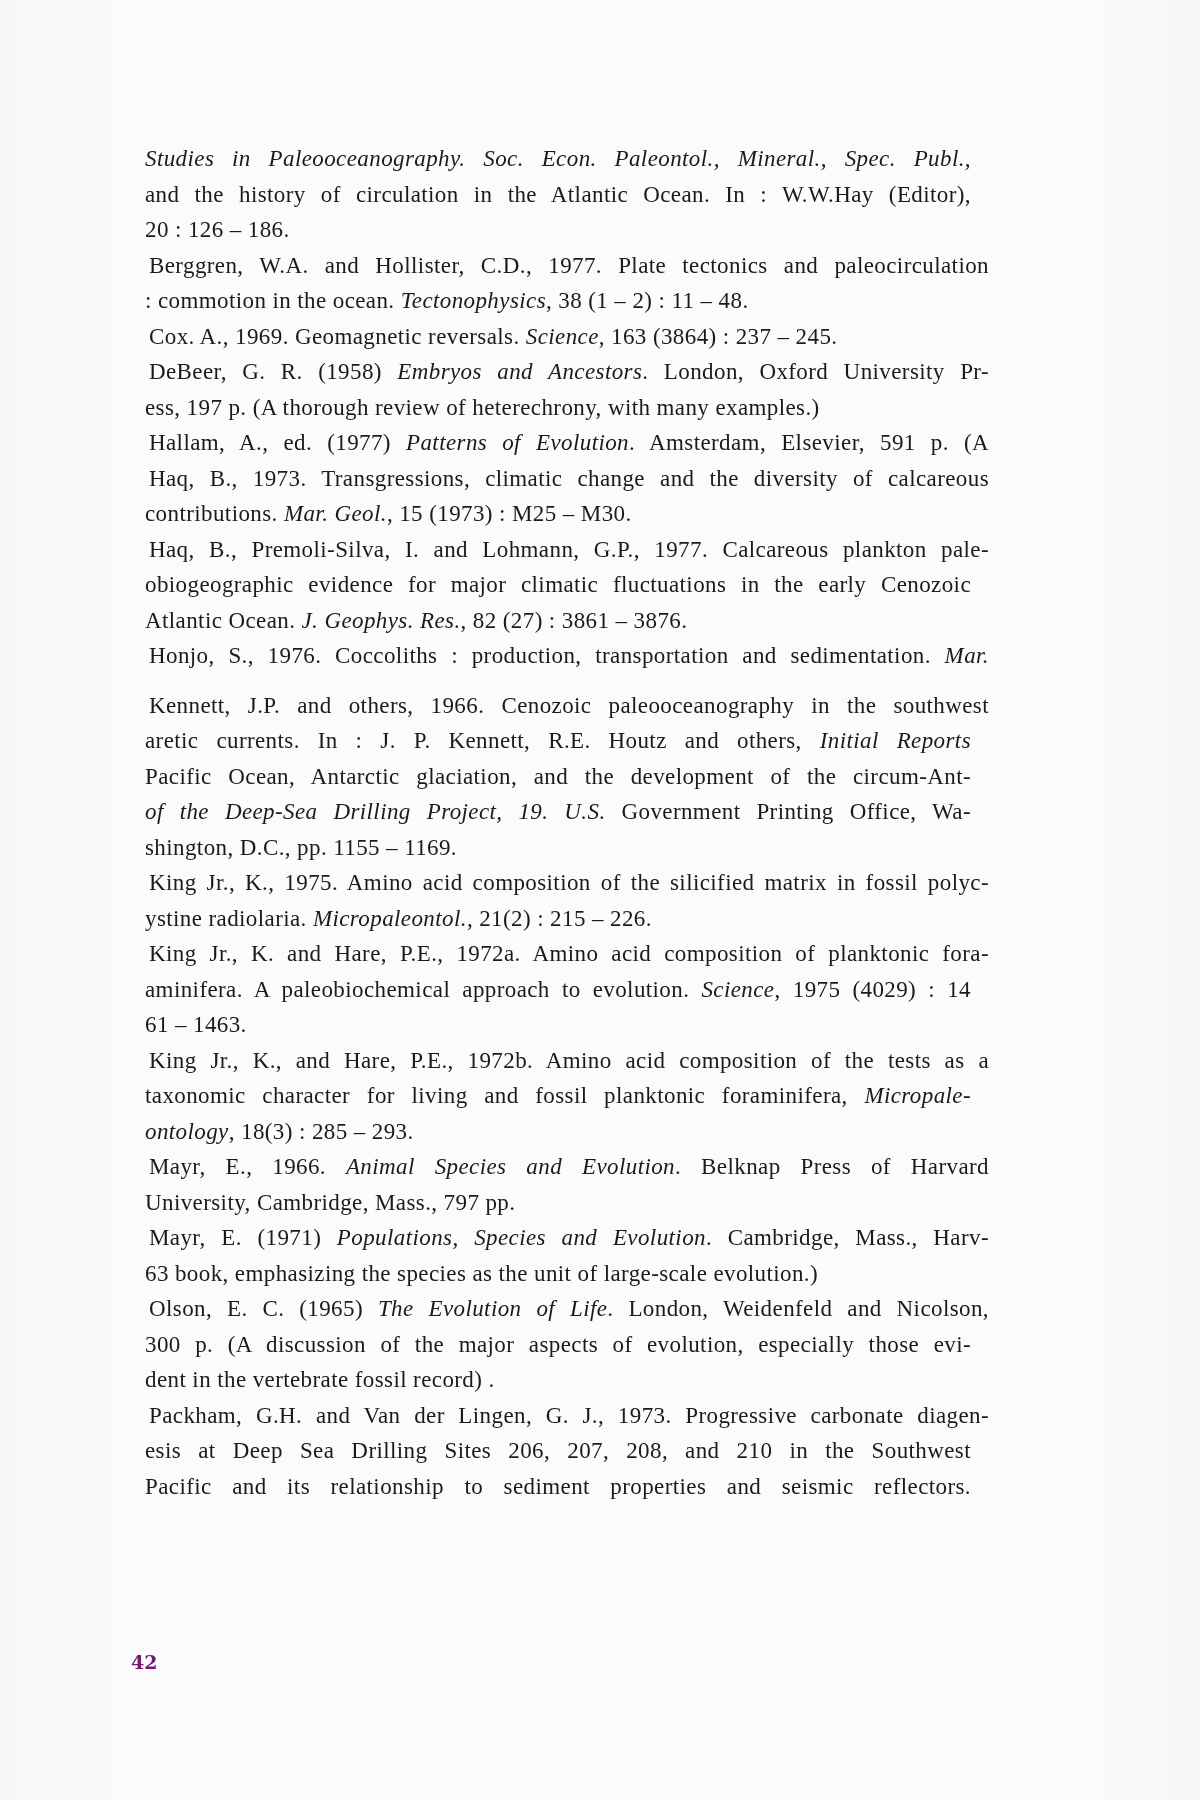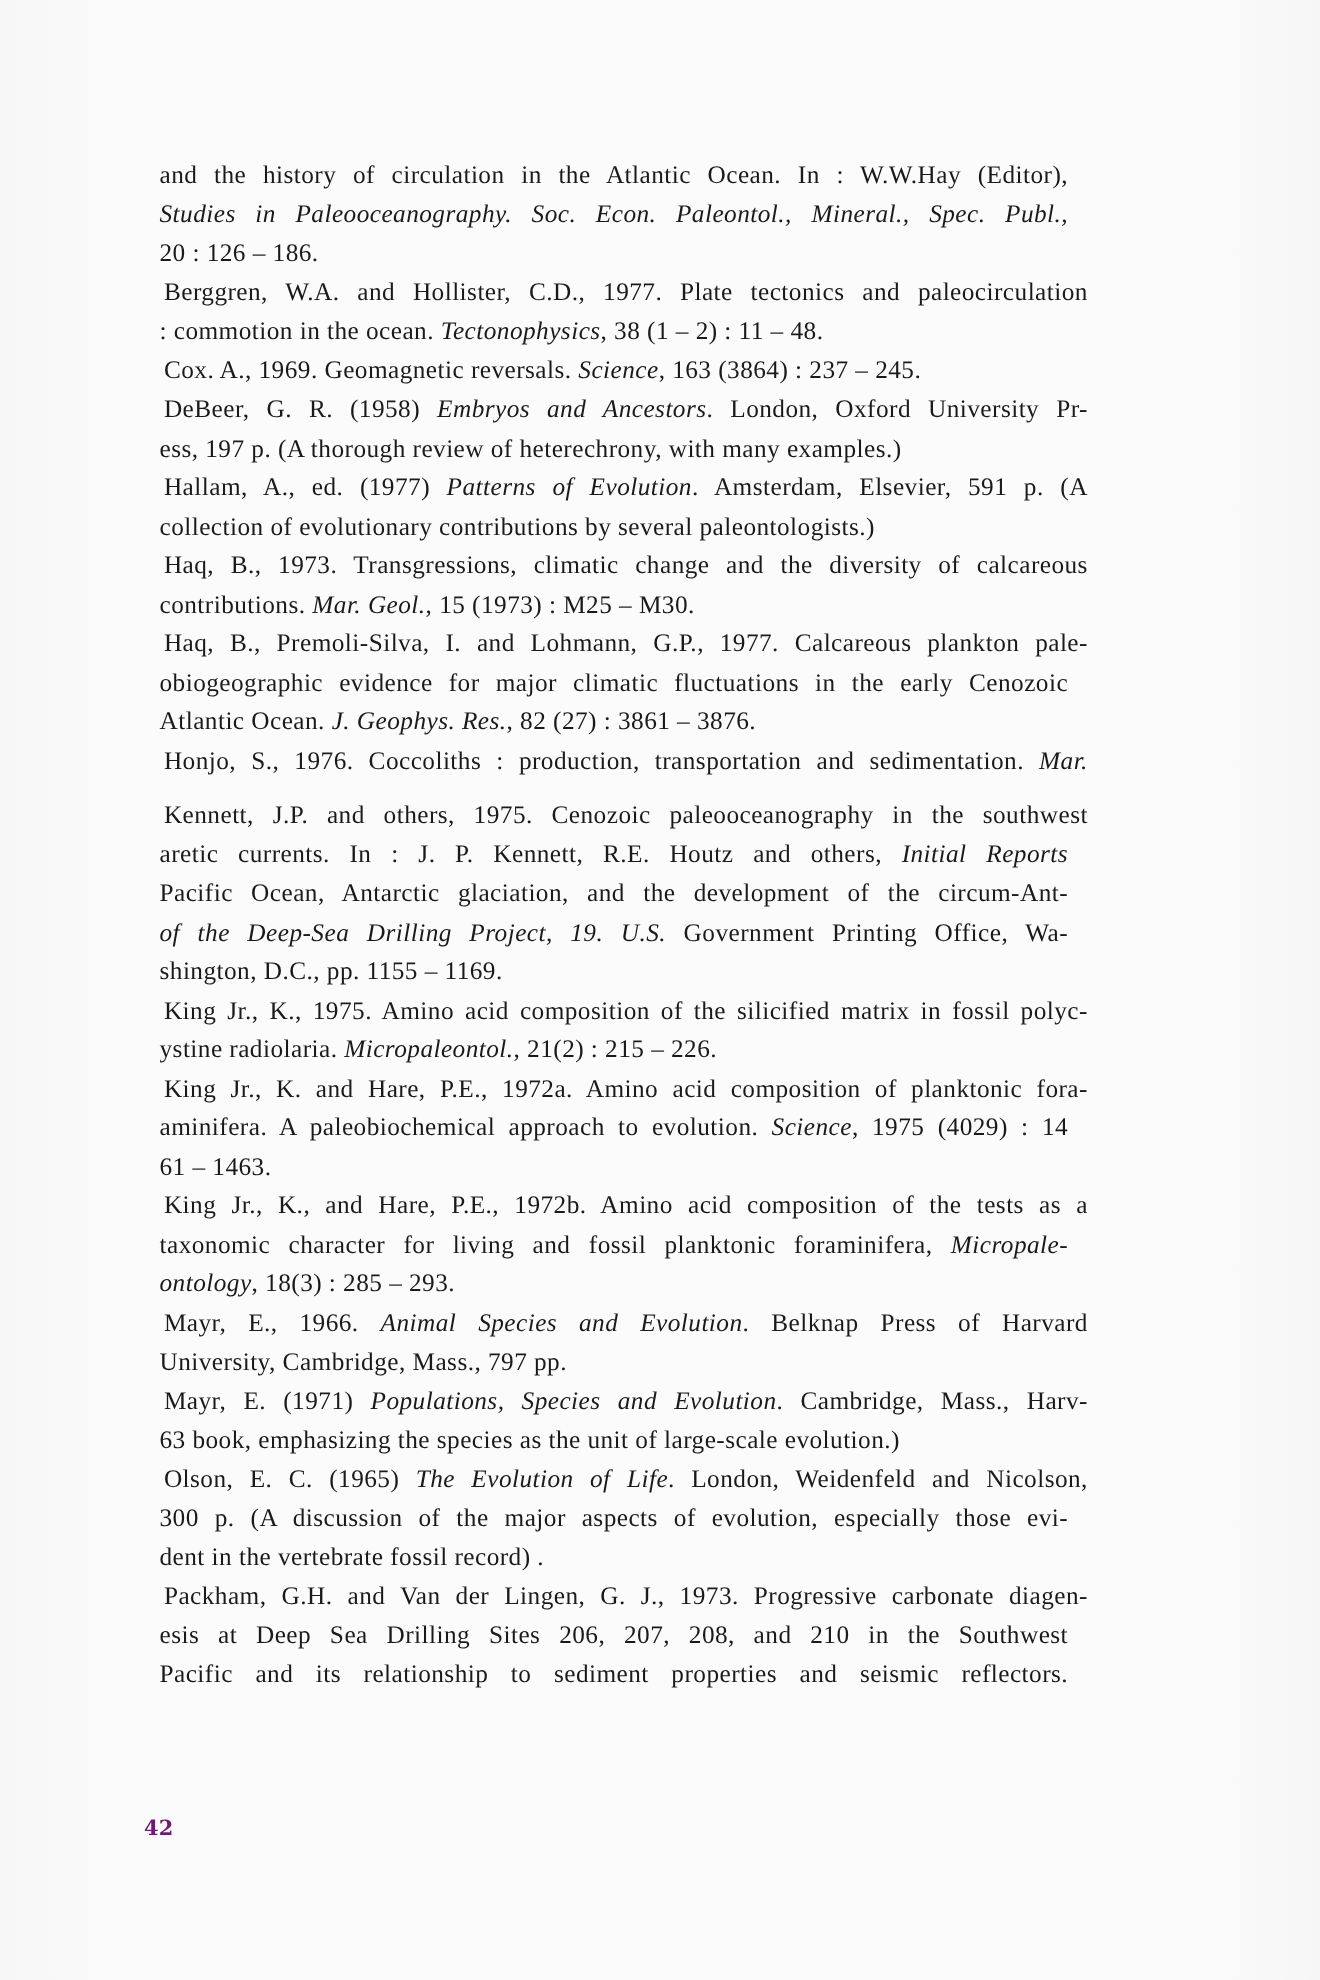--- a/index.html
+++ b/index.html
@@ -54,53 +54,52 @@
       color: #701a75;
     }
   </style>
 </head>
 <body>
 
 <div class="page-scan-shade"></div>
 
 <div class="references" id="references">
     <div>
+      <div class="line cont justify"><span class="seg-i">Studies in Paleooceanography. Soc. Econ. Paleontol., Mineral., Spec. Publ.,</span></div>
       <div class="line cont justify"><span>and the history of circulation in the Atlantic Ocean. In : W.W.Hay (Editor),</span></div>
-      <div class="line cont justify"><span class="seg-i">Studies in Paleooceanography. Soc. Econ. Paleontol., Mineral., Spec. Publ.,</span></div>
       <div class="line cont"><span>20 : 126 – 186.</span></div>
     </div>
     <div>
       <div class="line first justify"><span>Berggren, W.A. and Hollister, C.D., 1977. Plate tectonics and paleocirculation</span></div>
       <div class="line cont"><span>: commotion in the ocean. </span><span class="seg-i">Tectonophysics</span><span>, 38 (1 – 2) : 11 – 48.</span></div>
     </div>
     <div>
       <div class="line first"><span>Cox. A., 1969. Geomagnetic reversals. </span><span class="seg-i">Science</span><span>, 163 (3864) : 237 – 245.</span></div>
     </div>
     <div>
       <div class="line first justify"><span>DeBeer, G. R. (1958) </span><span class="seg-i">Embryos and Ancestors</span><span>. London, Oxford University Pr-</span></div>
       <div class="line cont"><span>ess, 197 p. (A thorough review of heterechrony, with many examples.)</span></div>
     </div>
     <div>
       <div class="line first justify"><span>Hallam, A., ed. (1977) </span><span class="seg-i">Patterns of Evolution</span><span>. Amsterdam, Elsevier, 591 p. (A</span></div>
-      <div class="line cont"><span>collection of evolutionary contributions by several paleontologists.)</span></div>
     </div>
     <div>
       <div class="line first justify"><span>Haq, B., 1973. Transgressions, climatic change and the diversity of calcareous</span></div>
       <div class="line cont"><span>contributions. </span><span class="seg-i">Mar. Geol.</span><span>, 15 (1973) : M25 – M30.</span></div>
     </div>
     <div>
       <div class="line first justify"><span>Haq, B., Premoli-Silva, I. and Lohmann, G.P., 1977. Calcareous plankton pale-</span></div>
       <div class="line cont justify"><span>obiogeographic evidence for major climatic fluctuations in the early Cenozoic</span></div>
       <div class="line cont"><span>Atlantic Ocean. </span><span class="seg-i">J. Geophys. Res.</span><span>, 82 (27) : 3861 – 3876.</span></div>
     </div>
     <div>
       <div class="line first justify"><span>Honjo, S., 1976. Coccoliths : production, transportation and sedimentation. </span><span class="seg-i">Mar.</span></div>
     </div>
     <div class="gap-before">
-      <div class="line first justify"><span>Kennett, J.P. and others, 1975. Cenozoic paleooceanography in the southwest</span></div>
+      <div class="line first justify"><span>Kennett, J.P. and others, 1966. Cenozoic paleooceanography in the southwest</span></div>
       <div class="line cont justify"><span>aretic currents. In : J. P. Kennett, R.E. Houtz and others, </span><span class="seg-i">Initial Reports</span></div>
       <div class="line cont justify"><span>Pacific Ocean, Antarctic glaciation, and the development of the circum-Ant-</span></div>
       <div class="line cont justify"><span class="seg-i">of the Deep-Sea Drilling Project, 19. U.S.</span><span> Government Printing Office, Wa-</span></div>
       <div class="line cont"><span>shington, D.C., pp. 1155 – 1169.</span></div>
     </div>
     <div>
       <div class="line first justify"><span>King Jr., K., 1975. Amino acid composition of the silicified matrix in fossil polyc-</span></div>
       <div class="line cont"><span>ystine radiolaria. </span><span class="seg-i">Micropaleontol.</span><span>, 21(2) : 215 – 226.</span></div>
     </div>
     <div>

